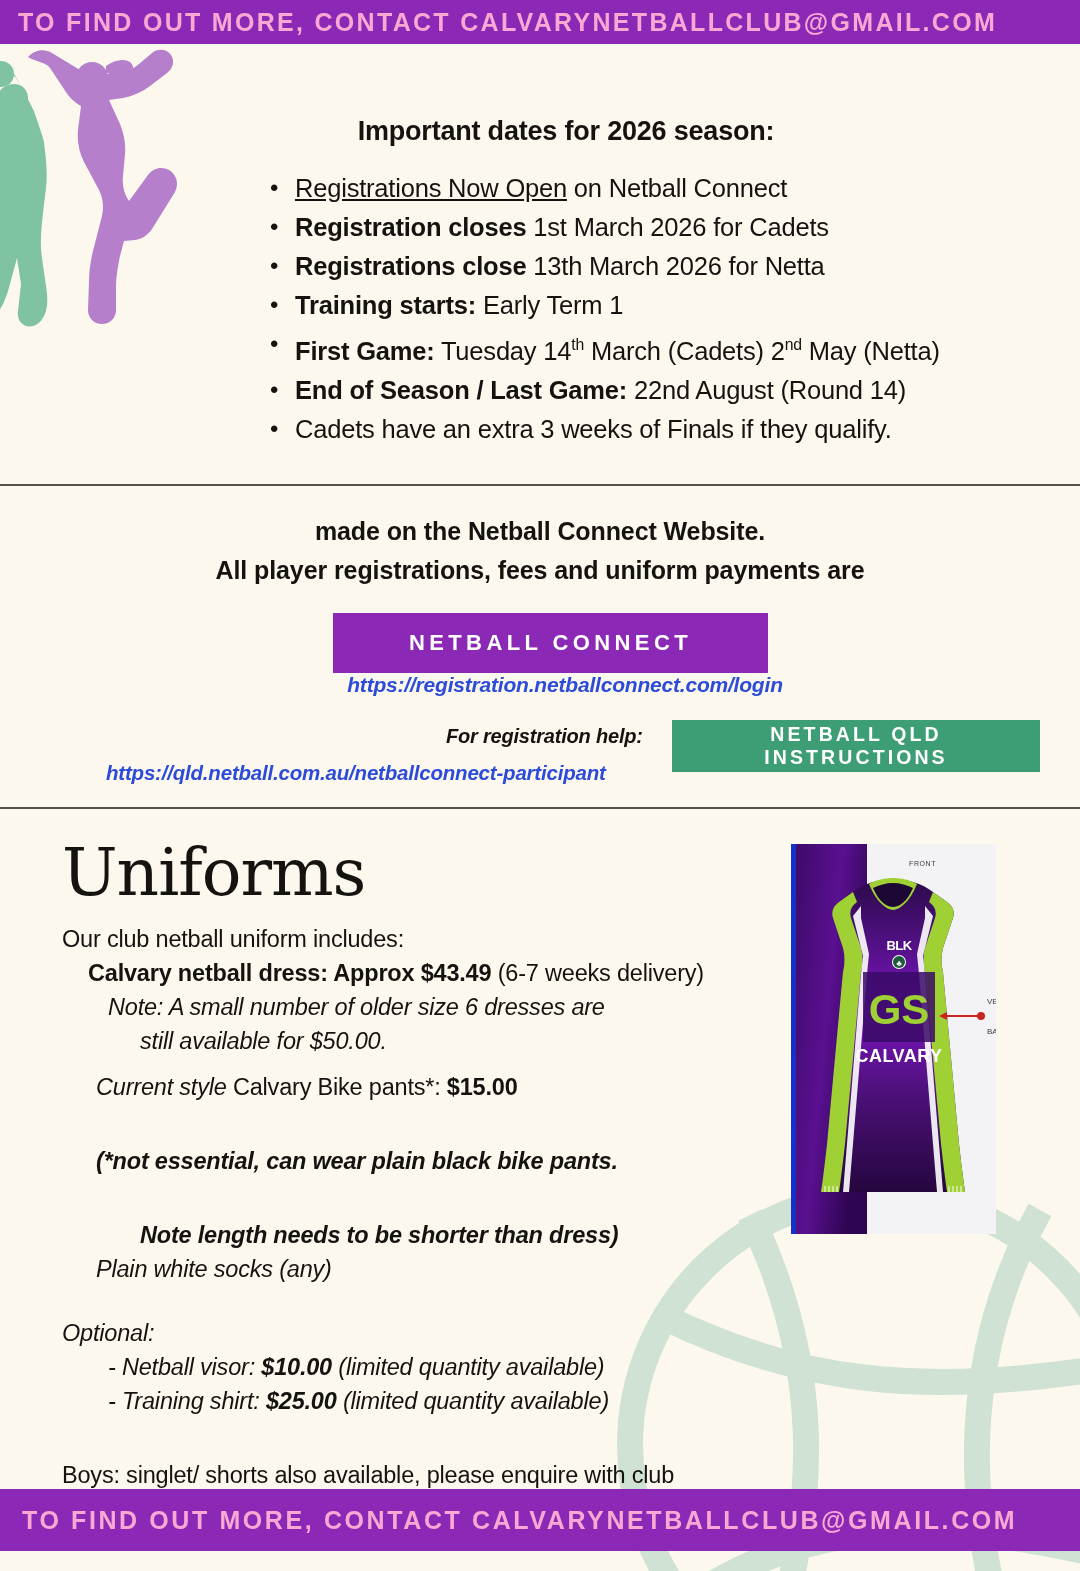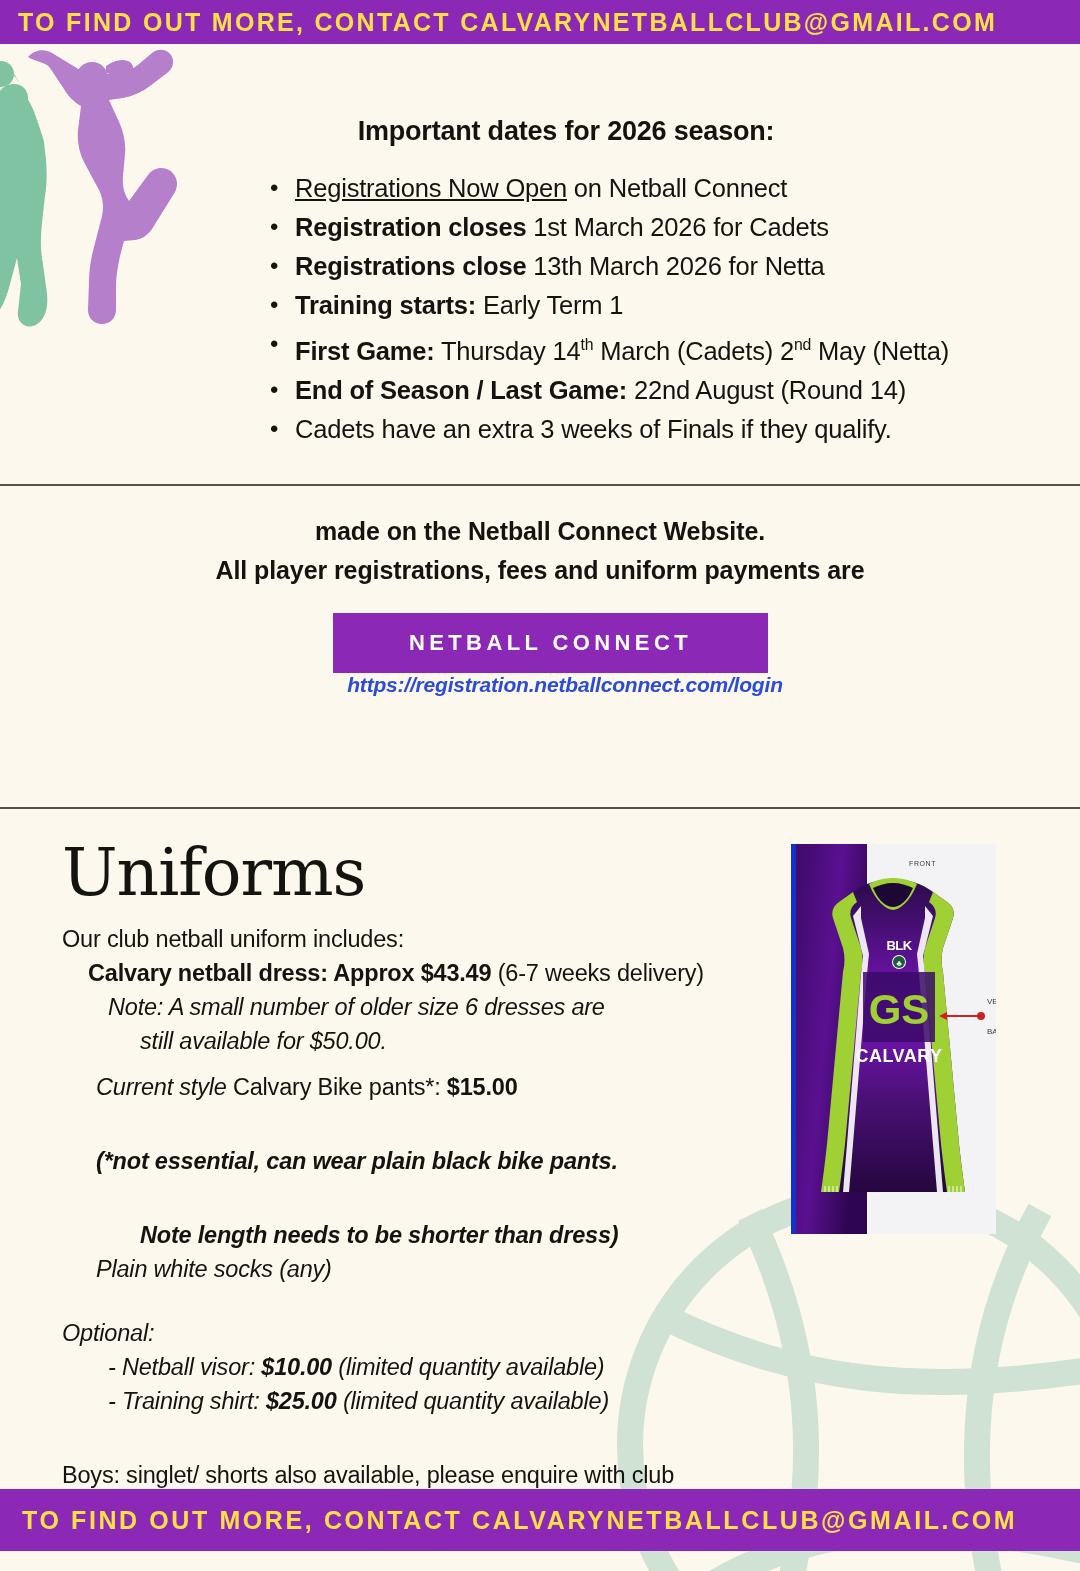--- a/index.html
+++ b/index.html
@@ -34,21 +34,21 @@
     left: 0;
     width: 1080px;
     background: #8B28B5;
     display: flex;
     align-items: center;
     z-index: 5;
   }
   .banner-top { top: 0; height: 44px; }
   .banner-bottom { top: 1489px; height: 62px; }
   .banner-text {
-    color: #fde047;
+    color: #f9a8d4;
     font-weight: 700;
     white-space: nowrap;
   }
   .banner-top .banner-text {
     font-size: 25px;
     letter-spacing: 2.3px;
     padding-left: 18px;
   }
   .banner-bottom .banner-text {
     font-size: 25px;
@@ -298,36 +298,41 @@
       C143 22 142 29 136 32 C130 35 121 33 114 28 Z"></path>
   </svg>
 
   <div class="dates-section">
     <div class="dates-title">Important dates for 2026 season:</div>
     <ul class="dates-list">
       <li><span class="u">Registrations Now Open</span><span> on Netball Connect</span></li>
       <li><b>Registration closes</b><span> 1st March 2026 for Cadets</span></li>
       <li><b>Registrations close</b><span> 13th March 2026 for Netta</span></li>
       <li><b>Training starts:</b><span> Early Term 1</span></li>
-      <li><b>First Game:</b><span> Thursday 14</span><sup>th</sup><span> March (Cadets)  2</span><sup>nd</sup><span> May (Netta)</span></li>
+      <li><b>First Game:</b><span> Tuesday 14</span><sup>th</sup><span> March (Cadets)  2</span><sup>nd</sup><span> May (Netta)</span></li>
       <li><b>End of Season / Last Game:</b><span> 22nd August (Round 14)</span></li>
       <li><span>Cadets have an extra 3 weeks of Finals if they qualify.</span></li>
     </ul>
   </div>
 
   <div class="divider divider-1"></div>
 
   <div class="reg-block">
     <div class="reg-heading">
       <div>made on the Netball Connect Website.</div>
       <div>All player registrations, fees and uniform payments are</div>
     </div>
     <div class="reg-row">
       <button class="btn-netball-connect">NETBALL CONNECT</button>
       <a class="link">https://registration.netballconnect.com/login</a>
+    </div>
+    <div class="help-row">
+      <div class="help-label">For registration help:</div>
+      <a class="link help-link">https://qld.netball.com.au/netballconnect-participant</a>
+      <button class="btn-qld">NETBALL QLD INSTRUCTIONS</button>
     </div>
   </div>
 
   <div class="divider divider-2"></div>
 
   <div class="uniforms-block">
     <div class="uniforms-title">Uniforms</div>
     <div class="uni-text">
       <div class="ln">Our club netball uniform includes:</div>
       <div class="ln ind1"><b>Calvary netball dress: Approx $43.49</b><span> (6-7 weeks delivery)</span></div>

